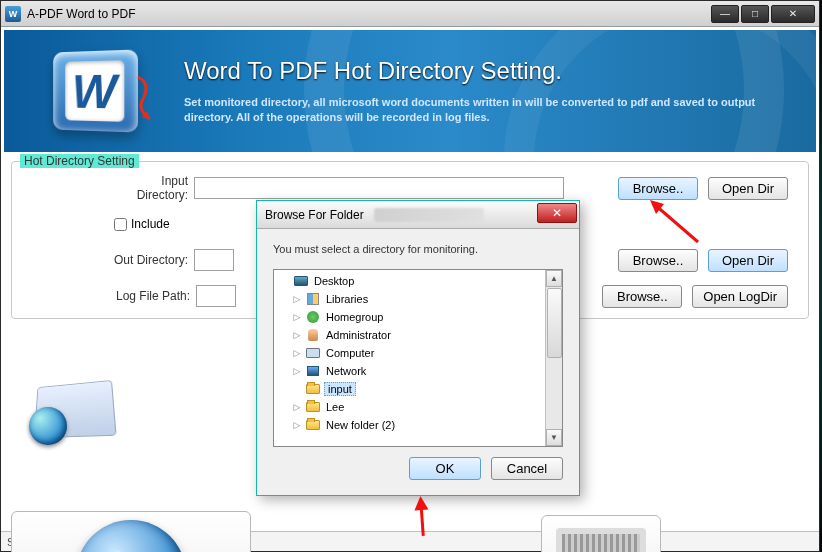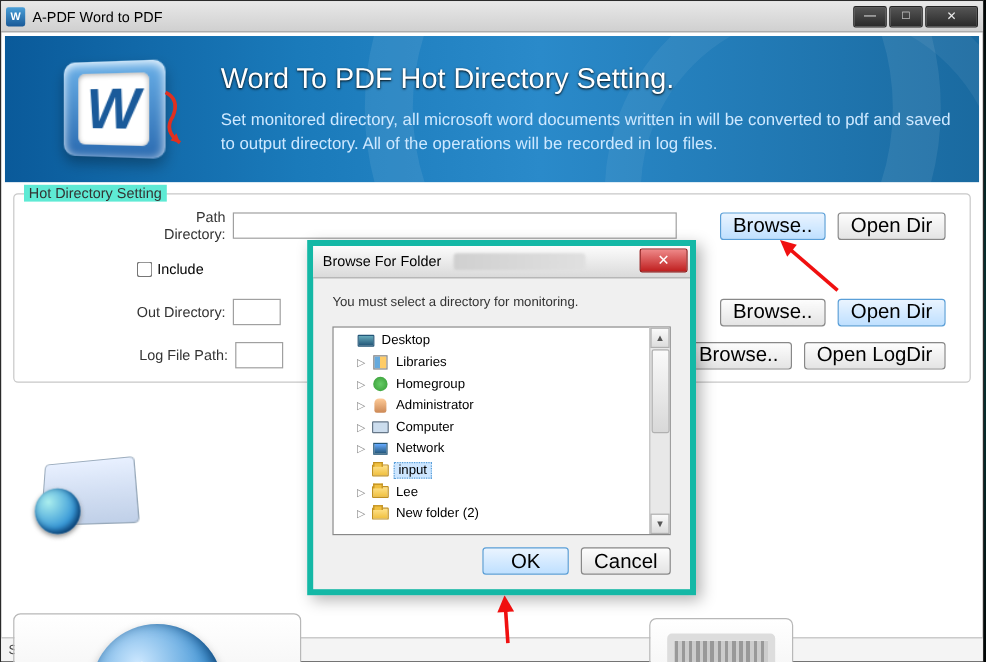--- a/index.html
+++ b/index.html
@@ -18,49 +18,49 @@
 .banner { height: 126px; background: linear-gradient(90deg, #0a5a9a 0%, #1a7aba 30%, #2a8aca 55%, #1a6aa0 100%); position: relative; overflow: hidden; display: flex; align-items: center; border: 2px solid #fff; margin: 1px; }
 .banner::before { content: ""; position: absolute; width: 400px; height: 400px; border: 40px solid rgba(255,255,255,0.08); border-radius: 50%; left: 300px; top: -180px; }
 .banner::after { content: ""; position: absolute; width: 300px; height: 300px; border: 30px solid rgba(255,255,255,0.06); border-radius: 50%; left: 500px; top: -50px; }
 .banner .logo-zone { width: 180px; display: flex; align-items: center; justify-content: center; position: relative; }
 .word-icon { width: 86px; height: 80px; background: linear-gradient(#6ab0e8, #2a6ab0); border-radius: 10px; transform: perspective(200px) rotateY(-10deg); display: flex; align-items: center; justify-content: center; color: #1a5a9a; font-size: 48px; font-weight: bold; font-style: italic; position: relative; box-shadow: 0 6px 12px rgba(0,0,0,0.3), inset 0 2px 8px #fff; }
 .word-icon::before { content: "W"; position: absolute; width: 60px; height: 60px; background: #fff; border-radius: 6px; display: flex; align-items: center; justify-content: center; box-shadow: inset 0 1px 4px #aaa; }
 .pdf-ribbon { position: absolute; right: 26px; bottom: 10px; width: 28px; height: 46px; }
 .pdf-ribbon svg { overflow: visible; }
 .banner .text-zone { flex: 1; color: #fff; padding-right: 20px; z-index: 2; }
 .banner h1 { font-size: 24px; font-weight: normal; margin-bottom: 10px; text-shadow: 0 1px 2px #000; }
-.banner p { font-size: 14px; color: #cde8ff; line-height: 1.4; }
+.banner p { font-size: 11px; color: #cde8ff; line-height: 1.4; font-weight: bold; }
 
 .content { flex: 1; padding: 6px 10px 0 10px; position: relative; }
 .groupbox { border: 1px solid #c8c8c8; border-radius: 4px; padding: 14px 12px 12px 12px; position: relative; height: 158px; }
 .group-title { position: absolute; top: -8px; left: 8px; background: #5eead4; padding: 0 4px; font-size: 12px; color: #333; }
 .row { display: flex; align-items: center; margin-bottom: 12px; height: 24px; }
 .row .lbl { width: 84px; text-align: right; font-size: 12px; color: #333; padding-right: 6px; }
 .row input[type=text] { height: 22px; border: 1px solid #a0a0a0; padding: 0 4px; font-size: 12px; }
 .row .tbx1 { width: 370px; }
 .row .chk { margin-left: 90px; display: flex; align-items: center; font-size: 12px; }
 .row .chk input { margin-right: 4px; }
 .row .btns-right { margin-left: auto; margin-right: 8px; display: flex; gap: 10px; }
-.btn { height: 23px; min-width: 80px; padding: 0 10px; border: 1px solid #888; border-radius: 3px; background: linear-gradient(#fdfdfd, #e4e4e4); font-size: 17px; cursor: pointer; }
+.btn { height: 23px; min-width: 80px; padding: 0 10px; border: 1px solid #888; border-radius: 3px; background: linear-gradient(#fdfdfd, #e4e4e4); font-size: 13px; cursor: pointer; }
 .btn.hl { background: linear-gradient(#eaf4ff, #bfe0ff); border-color: #5a9fd8; }
 
 .side-icon { position: absolute; left: 32px; top: 226px; width: 80px; height: 76px; }
 .side-icon .folder3d { width: 80px; height: 56px; background: linear-gradient(#e8f0ff, #c0d0e8); border: 1px solid #9ab; transform: perspective(160px) rotateX(18deg) rotateY(-12deg); border-radius: 4px; position: relative; }
 .side-icon .globe { position: absolute; left: -4px; top: 26px; width: 38px; height: 38px; border-radius: 50%; background: radial-gradient(circle at 30% 30%, #aee, #3a9ad8 60%, #1a5a98); box-shadow: inset -2px -2px 6px #083a6a, 0 2px 4px #888; }
 
 .bottom-row { position: absolute; left: 10px; right: 10px; top: 350px; height: 140px; display: flex; align-items: center; gap: 20px; }
 .big-btn { width: 240px; height: 128px; border: 1px solid #b8b8b8; border-radius: 6px; background: linear-gradient(#fff, #e8e8e8); display: flex; align-items: center; justify-content: center; }
 .play-orb { width: 110px; height: 110px; border-radius: 50%; background: radial-gradient(circle at 35% 30%, #cde8ff, #4a9ad8 55%, #1a5a98); display: flex; align-items: center; justify-content: center; box-shadow: inset -4px -4px 12px #083a6a, 0 4px 8px #aaa; }
 .play-tri { width: 0; height: 0; border-left: 36px solid #fff; border-top: 24px solid transparent; border-bottom: 24px solid transparent; margin-left: 10px; }
 .stop-pane { width: 90px; height: 84px; background: repeating-linear-gradient(90deg, #999 0 3px, #ccc 3px 6px); border: 6px solid #ddd; border-radius: 4px; }
 
 .statusbar { height: 20px; border-top: 1px solid #c0c0c0; background: #f4f4f4; font-size: 11px; color: #444; display: flex; align-items: center; padding: 0 6px; }
 
 
-.dialog { position: absolute; left: 256px; top: 200px; width: 324px; height: 296px; background: #f0f0f0; border: 5px solid #14b8a6; z-index: 10; box-shadow: 4px 4px 12px rgba(0,0,0,0.3); display: flex; flex-direction: column; }
+.dialog { position: absolute; left: 256px; top: 200px; width: 324px; height: 296px; background: #f0f0f0; border: 1px solid #14b8a6; z-index: 10; box-shadow: 4px 4px 12px rgba(0,0,0,0.3); display: flex; flex-direction: column; }
 .dlg-title { height: 28px; background: linear-gradient(#fcfcfc, #dadada); border-bottom: 1px solid #aaa; display: flex; align-items: center; padding: 0 8px; font-size: 12px; position: relative; }
 .dlg-title .blur { margin-left: 10px; width: 110px; height: 14px; background: linear-gradient(90deg, #d0d0d0, #e0e0e0); filter: blur(1px); border-radius: 3px; }
 .dlg-close { position: absolute; right: 2px; top: 2px; width: 40px; height: 20px; border-radius: 2px; background: linear-gradient(#e88, #c02020); color: #fff; display: flex; align-items: center; justify-content: center; font-size: 12px; border: 1px solid #901010; cursor: pointer; }
 .dlg-msg { padding: 14px 16px 10px; font-size: 11px; color: #333; }
 .tree-wrap { margin: 4px 16px 10px; height: 178px; border: 1px solid #888; background: #fff; display: flex; }
 .tree { flex: 1; overflow: hidden; padding: 2px 0; font-size: 11px; }
 .tree .node { display: flex; align-items: center; height: 18px; padding-left: 6px; white-space: nowrap; }
 .tree .node .exp { width: 10px; color: #888; font-size: 9px; text-align: center; }
 .tree .node .ico { width: 16px; height: 14px; margin: 0 3px; display: flex; align-items: center; justify-content: center; }
 .tree .node.depth1 { padding-left: 18px; }
@@ -116,21 +116,21 @@
       <h1>Word To PDF Hot Directory Setting.</h1>
       <p>Set monitored directory, all microsoft word documents written in will be converted to pdf and saved to output directory. All of the operations will be recorded in log files.</p>
     </div>
   </div>
 
   <div class="content">
     <div class="groupbox">
       <div class="group-title">Hot Directory Setting</div>
 
       <div class="row" style="margin-left:86px">
-        <span class="lbl">Path Directory:</span>
+        <span class="lbl">Input Directory:</span>
         <input type="text" class="tbx1" value="" style="">
         <div class="btns-right">
           <button class="btn hl">Browse..</button>
           <button class="btn">Open Dir</button>
         </div>
       </div>
 
       <div class="row">
         <span class="chk">
           <input type="checkbox" style="">

